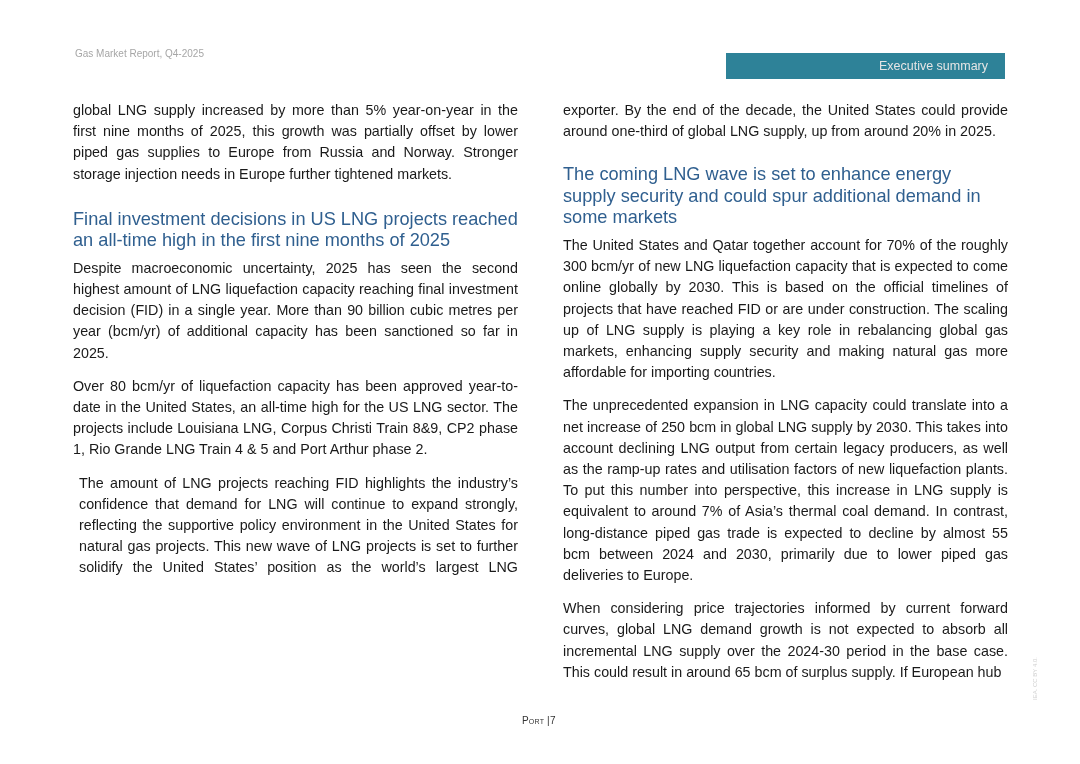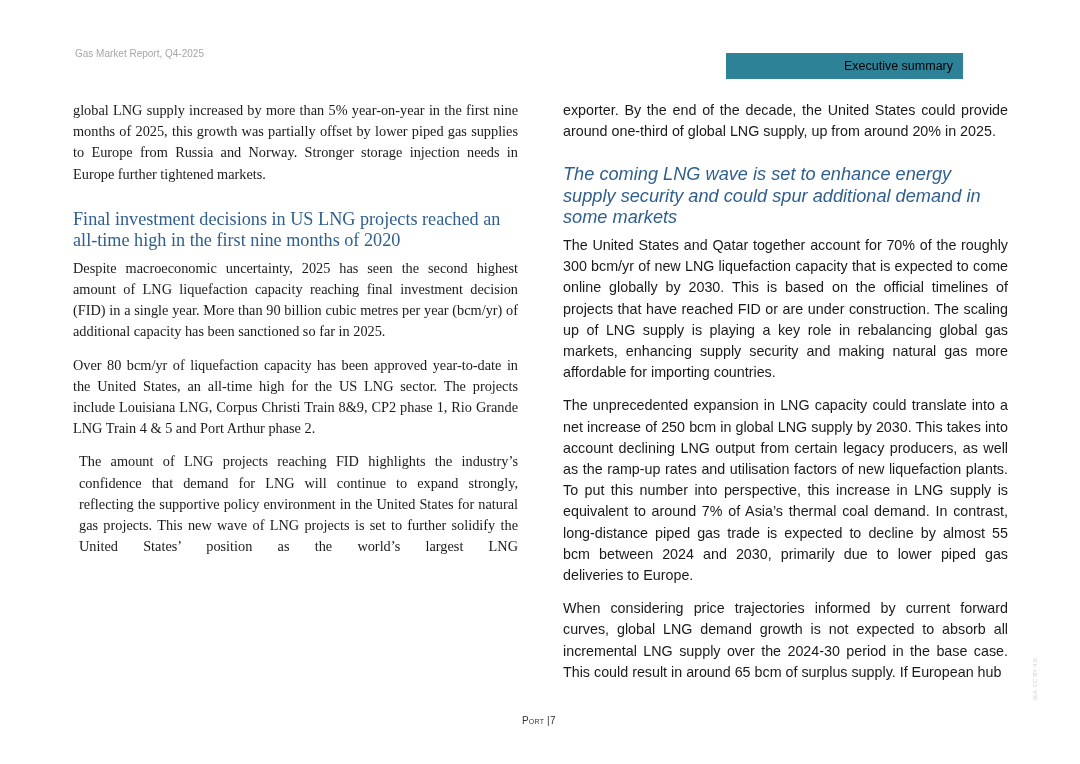--- a/index.html
+++ b/index.html
@@ -1,46 +1,46 @@
 <!DOCTYPE html>
 <html><head>
 <meta charset="utf-8">
 <style>
   html, body { margin:0; padding:0; background:#ffffff; }
   body { width:1080px; height:764px; position:relative; overflow:hidden; font-family:"Liberation Sans", sans-serif; color:#1a1a1a; }
   .running-header { position:absolute; left:75px; top:48px; font-size:10px; color:#a6a6a6; }
-  .section-tab { position:absolute; left:726px; top:53px; width:237px; height:26px; background:#2e8298; color:#000000; font-size:12.5px; box-sizing:border-box; padding:6px 10px 0 0; text-align:right; }
+  .section-tab { position:absolute; left:726px; top:53px; width:279px; height:26px; background:#2e8298; color:#e5e5e5; font-size:12.5px; box-sizing:border-box; padding:6px 17px 0 0; text-align:right; }
   .col { position:absolute; width:445px; font-size:14.3px; line-height:21.2px; }
-  .col-left { left:73px; top:100px;font-family:Liberation Serif, serif; }
+  .col-left { left:73px; top:100px; }
   .col-right { left:563px; top:100px; }
   p { margin:0 0 12px 0; text-align:justify; }
   p.last-line-justify { text-align-last:justify;margin-left:6px; }
   h2 { margin:0 0 6px 0; font-weight:normal; color:#2f5f8f; font-size:18.2px; line-height:21.5px; }
   .lead { font-weight:bold; }
   .page-footer { position:absolute; left:522px; top:715px; font-size:10px; color:#333; letter-spacing:0.2px; }
   .page-footer .sc { font-size:10px; }
   .license { position:absolute; left:1032px; top:700px; transform:rotate(-90deg); transform-origin:left top; font-size:6px; color:#d0d0d0; white-space:nowrap; }
 </style>
 </head>
 <body>
 
 <div class="running-header">Gas Market Report, Q4-2025</div>
 <div class="section-tab">Executive summary</div>
 
 <div class="col col-left">
   <p>global LNG supply increased by more than 5% year-on-year in the first nine months of 2025, this growth was partially offset by lower piped gas supplies to Europe from Russia and Norway. Stronger storage injection needs in Europe further tightened markets.</p>
-  <h2 style="margin-top:24px;">Final investment decisions in US LNG projects reached an all-time high in the first nine months of 2020</h2>
+  <h2 style="margin-top:24px;">Final investment decisions in US LNG projects reached an all-time high in the first nine months of 2025</h2>
   <p>Despite macroeconomic uncertainty, 2025 has seen the second highest amount of LNG liquefaction capacity reaching final investment decision (FID) in a single year. More than 90 billion cubic metres per year (bcm/yr) of additional capacity has been sanctioned so far in 2025.</p>
   <p>Over 80 bcm/yr of liquefaction capacity has been approved year-to-date in the United States, an all-time high for the US LNG sector. The projects include Louisiana LNG, Corpus Christi Train 8&amp;9, CP2 phase 1, Rio Grande LNG Train 4 &amp; 5 and Port Arthur phase 2.</p>
   <p class="last-line-justify">The amount of LNG projects reaching FID highlights the industry’s confidence that demand for LNG will continue to expand strongly, reflecting the supportive policy environment in the United States for natural gas projects. This new wave of LNG projects is set to further solidify the United States’ position as the world’s largest LNG</p>
 </div>
 
 <div class="col col-right">
   <p>exporter. By the end of the decade, the United States could provide around one-third of global LNG supply, up from around 20% in 2025.</p>
-  <h2 style="margin-top:22px;font-style:italic;">The coming LNG wave is set to enhance energy supply security and could spur additional demand in some markets</h2>
+  <h2 style="margin-top:22px;">The coming LNG wave is set to enhance energy supply security and could spur additional demand in some markets</h2>
   <p>The United States and Qatar together account for 70% of the roughly 300 bcm/yr of new LNG liquefaction capacity that is expected to come online globally by 2030. This is based on the official timelines of projects that have reached FID or are under construction. The scaling up of LNG supply is playing a key role in rebalancing global gas markets, enhancing supply security and making natural gas more affordable for importing countries.</p>
   <p>The unprecedented expansion in LNG capacity could translate into a net increase of 250 bcm in global LNG supply by 2030. This takes into account declining LNG output from certain legacy producers, as well as the ramp-up rates and utilisation factors of new liquefaction plants. To put this number into perspective, this increase in LNG supply is equivalent to around 7% of Asia’s thermal coal demand. In contrast, long-distance piped gas trade is expected to decline by almost 55 bcm between 2024 and 2030, primarily due to lower piped gas deliveries to Europe.</p>
   <p>When considering price trajectories informed by current forward curves, global LNG demand growth is not expected to absorb all incremental LNG supply over the 2024-30 period in the base case. This could result in around 65 bcm of surplus supply. If European hub</p>
 </div>
 
 <div class="page-footer">
   <span class="sc" style="font-variant:small-caps;">Port</span>
   <span>|</span><span>7</span>
 </div>
 

